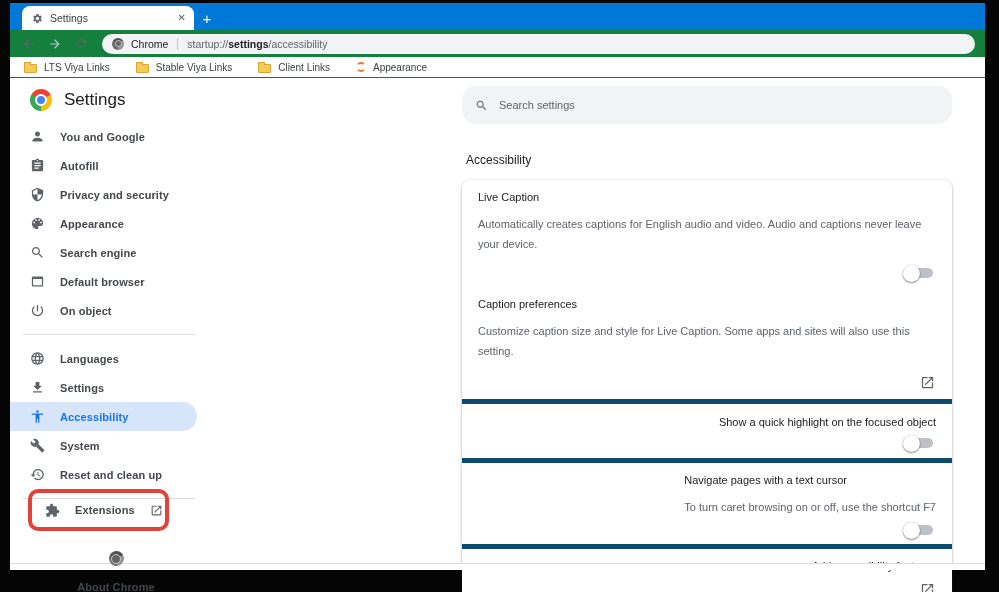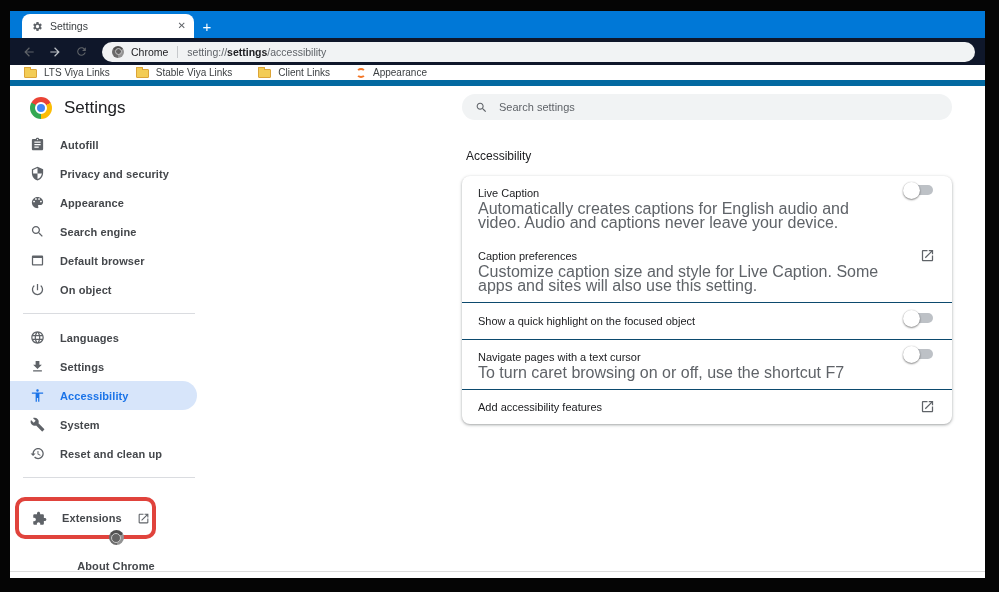--- a/index.html
+++ b/index.html
@@ -1,38 +1,38 @@
 <!DOCTYPE html>
 <html style="--titlebar-blue: #0078d7; --omnibox-bg: #f1f3f4; --accent-blue: #1a73e8; --selected-item-bg: #d7e5fa; --annotation-red: #e0433c; --folder-yellow: #f3cc55; --jupyter-orange: #f37626; --toggle-off: #bdc1c6;"><head>
 <meta charset="utf-8">
 <style>
   * { margin:0; padding:0; box-sizing:border-box; }
   html,body { width:999px; height:592px; overflow:hidden; background:#050505;
               font-family:"Liberation Sans", sans-serif; }
-  .frame { width:999px; height:592px; padding:11px 14px 14px 10px; background:#050505; }
+  .frame { width:999px; height:592px; padding:3px 14px 14px 10px; background:#050505; }
   .window { width:975px; height:567px; background:#fff; display:flex; flex-direction:column; }
 
   
   .tabstrip { height:27px; background:var(--titlebar-blue,#0078d7); display:flex; align-items:flex-end; padding-left:12px; flex-shrink:0; }
   .tab { width:172px; height:24px; background:#fff; border-radius:8px 8px 0 0; display:flex; align-items:center; padding:0 8px 0 10px; gap:7px; }
   .tab-title { font-size:10.5px; color:#3c4043; flex:1; }
   .tab-close { font-size:10px; color:#5f6368; line-height:10px; cursor:default; }
   .newtab-btn { color:#fff; font-size:15px; width:26px; height:24px; display:flex; align-items:center; justify-content:center; }
 
   
-  .toolbar { height:27px; background:#0f172a; display:flex; align-items:center; padding:0 10px 0 8px; gap:4px; flex-shrink:0; }
+  .toolbar { height:27px; background:#15803d; display:flex; align-items:center; padding:0 10px 0 8px; gap:4px; flex-shrink:0; }
   .nav-btn { width:22px; height:22px; display:flex; align-items:center; justify-content:center; border-radius:50%; }
   .omnibox { flex:1; height:20px; margin-left:6px; background:var(--omnibox-bg,#f1f3f4); border-radius:11px; display:flex; align-items:center; padding:0 10px; gap:7px; }
   .omni-label { font-size:10.5px; color:#202124; }
   .omni-sep { width:1px; height:12px; background:#c6c9cc; margin:0 2px; }
   .omni-url { font-size:10.5px; color:#5f6368; white-space:nowrap; }
   .omni-url b { color:#202124; font-weight:700; }
 
   
-  .bookmarks { height:21px; background:#fff; border-bottom:6px solid #0369a1; display:flex; align-items:center; padding-left:14px; gap:26px; flex-shrink:0; }
+  .bookmarks { height:21px; background:#fff; border-bottom:1px solid #0369a1; display:flex; align-items:center; padding-left:14px; gap:26px; flex-shrink:0; }
   .bm { display:flex; align-items:center; gap:7px; }
   .bm-label { font-size:10px; color:#3c4043; }
   .folder { width:13px; height:9px; background:var(--folder-yellow,#f3cc55); border:1px solid #dca437; border-radius:1px; position:relative; margin-top:2px; }
   .folder::before { content:''; position:absolute; left:-1px; top:-3px; width:5px; height:2px; background:var(--folder-yellow,#f3cc55); border:1px solid #dca437; border-bottom:none; border-radius:1px 1px 0 0; }
   .jupyter { width:10px; height:10px; border-radius:50%; border:2.5px solid var(--jupyter-orange,#f37626); border-left-color:transparent; border-right-color:transparent; }
 
   
   .content { flex:1; display:flex; background:#fff; min-height:0; }
   .window-bottom { height:7px; border-top:1px solid #dcdcdc; background:#fff; flex-shrink:0; }
 
@@ -46,41 +46,41 @@
   .chrome-logo.small { width:12px; height:12px; }
   .chrome-logo.small::after { inset:2.5px; border-width:1.5px; }
   .chrome-logo.gray { filter:grayscale(1) brightness(.78); }
 
   .nav-item { height:29px; display:flex; align-items:center; padding-left:20px; gap:15px; cursor:default; }
   .nav-item .lbl { font-size:11px; font-weight:700; color:#44474b; letter-spacing:.1px; }
   .nav-item.selected { background:var(--selected-item-bg,#d7e5fa); border-radius:0 16px 16px 0; margin-right:5px; }
   .nav-item.selected .lbl { color:var(--accent-blue,#1a73e8); }
   .nav-divider { border-top:1px solid #dadce0; margin:9px 7px 9px 13px; }
 
-  .ext-annotation { position:absolute; left:5px; top:411px; width:141px; height:42px;
+  .ext-annotation { position:absolute; left:18px; top:411px; width:141px; height:42px;
     border:4px solid var(--annotation-red,#e0433c); border-radius:10px; pointer-events:none; display:flex; align-items:center; }
   .ext-inner { display:flex; align-items:center; gap:15px; padding-left:13px; width:100%; }
   .ext-inner .lbl { font-size:11px; font-weight:700; color:#44474b; }
   .about-item { margin-top:52px;flex-direction:column; }
 
   
   .main { flex:1; padding:8px 33px 0 260px; min-width:0; }
-  .search-pill { height:26px; border-radius:14px; background:var(--omnibox-bg,#f1f3f4); display:flex; align-items:center; padding:0 13px; gap:11px; }
+  .search-pill { height:38px; border-radius:14px; background:var(--omnibox-bg,#f1f3f4); display:flex; align-items:center; padding:0 13px; gap:11px; }
   .search-pill input { border:none; outline:none; background:transparent; font-size:11px; color:#202124; flex:1; font-family:"Liberation Sans",sans-serif; }
   .search-pill input::placeholder { color:#5f6368; }
 
   .section-heading { margin:29px 0 0 4px; font-size:12px; font-weight:500; color:#202124; }
 
   .card { margin-top:13px; background:#fff; border-radius:8px;
     box-shadow:0 1px 2px rgba(60,64,67,.30), 0 1px 3px 1px rgba(60,64,67,.15); }
-  .row { display:flex; align-items:flex-start; padding:9px 16px; gap:14px; }
-  .row.divided { border-top:1px solid #0c4a6e;gap:8px; }
+  .row { display:flex; align-items:flex-end; padding:9px 16px; gap:14px;flex-direction:column; }
+  .row.divided { border-top:5px solid #0c4a6e;gap:8px; }
   .row-text { flex:1; min-width:0; }
   .row-title { font-size:11px; color:#202124; line-height:16px; }
-  .row-desc { font-size:16px; color:#5f6368; line-height:14px; margin-top:1px; }
+  .row-desc { font-size:11px; color:#5f6368; line-height:20px; margin-top:9px; }
 
   .toggle { width:27px; height:10px; border-radius:5px; background:var(--toggle-off,#bdc1c6); position:relative; flex-shrink:0; margin-right:3px; }
   .toggle::before { content:''; position:absolute; left:-3px; top:-3.5px; width:17px; height:17px; background:#fff; border-radius:50%; box-shadow:0 1px 2px rgba(0,0,0,.45), 0 0 1px rgba(0,0,0,.25); }
 
   .icon { flex-shrink:0; display:inline-flex; }
 </style>
 </head>
 <body>
 
 <div class="frame">
@@ -112,21 +112,21 @@
     </span>
     <span class="nav-btn">
       <svg width="13" height="13" viewBox="0 0 24 24" fill="#5f6368">
             <path d="M17.65 6.35C16.2 4.9 14.21 4 12 4c-4.42 0-7.99 3.58-7.99 8s3.57 8 7.99 8c3.73 0 6.84-2.55 7.73-6h-2.08c-.82 2.33-3.04 4-5.65 4-3.31 0-6-2.69-6-6s2.69-6 6-6c1.66 0 3.14.69 4.22 1.78L13 11h7V4l-2.35 2.35z"></path>
           </svg>
     </span>
     <div class="omnibox">
       <span class="chrome-logo small gray icon"></span>
       <span class="omni-label">Chrome</span>
       <span class="omni-sep"></span>
-      <span class="omni-url"><span>setting://</span><b>settings</b><span>/accessibility</span></span>
+      <span class="omni-url"><span>startup://</span><b>settings</b><span>/accessibility</span></span>
     </div>
   </div>
 
   <div class="bookmarks">
     <div class="bm">
       <span class="folder icon"></span>
       <span class="bm-label">LTS Viya Links</span>
     </div>
     <div class="bm">
       <span class="folder icon"></span>
@@ -143,20 +143,28 @@
   </div>
 
   <div class="content">
 
     <nav class="sidebar">
       <div class="sidebar-header">
         <span class="chrome-logo icon"></span>
         <span class="sidebar-title">Settings</span>
       </div>
 
+      <div class="nav-item">
+        <span class="icon">
+              <svg width="15" height="15" viewBox="0 0 24 24" fill="#5f6368">
+                <path d="M12 12c2.21 0 4-1.79 4-4s-1.79-4-4-4-4 1.79-4 4 1.79 4 4 4zm0 2c-2.67 0-8 1.34-8 4v2h16v-2c0-2.66-5.33-4-8-4z"></path>
+              </svg>
+            </span>
+        <span class="lbl">You and Google</span>
+      </div>
       <div class="nav-item">
         <span class="icon">
               <svg width="15" height="15" viewBox="0 0 24 24" fill="#5f6368">
                 <path d="M19 3h-4.18C14.4 1.84 13.3 1 12 1c-1.3 0-2.4.84-2.82 2H5c-1.1 0-2 .9-2 2v14c0 1.1.9 2 2 2h14c1.1 0 2-.9 2-2V5c0-1.1-.9-2-2-2zm-7 0c.55 0 1 .45 1 1s-.45 1-1 1-1-.45-1-1 .45-1 1-1zm2 14H7v-2h7v2zm3-4H7v-2h10v2zm0-4H7V7h10v2z"></path>
               </svg>
             </span>
         <span class="lbl">Autofill</span>
       </div>
       <div class="nav-item">
         <span class="icon">

